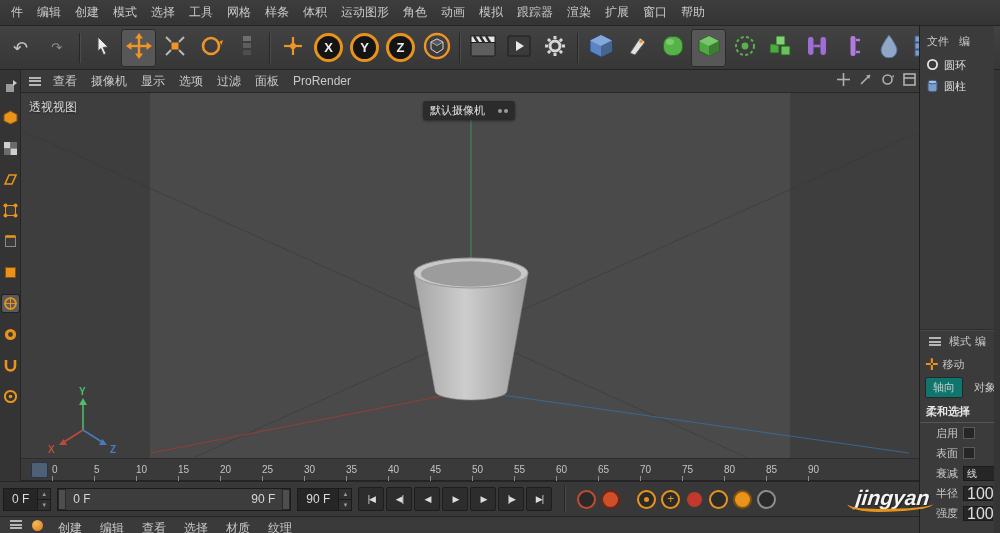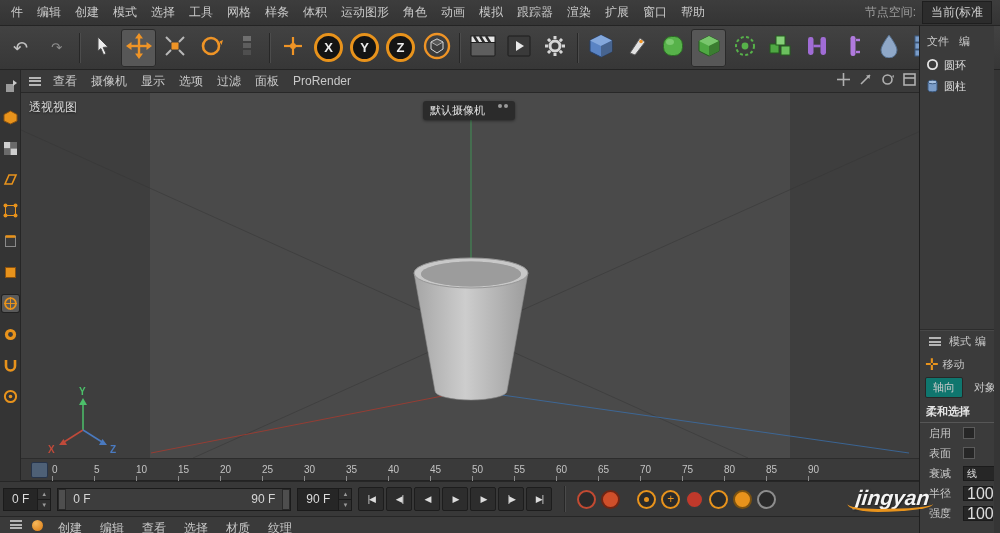--- a/index.html
+++ b/index.html
@@ -45,21 +45,21 @@
   .vp-menubar .mi { padding:3px 7px; }
   .burger { width:12px; height:9px; border-top:2px solid #b5b5b5; border-bottom:2px solid #b5b5b5; position:relative; margin:0 4px; }
   .burger::after { content:""; position:absolute; left:0; top:1.5px; width:100%; height:2px; background:#b5b5b5; }
   .vp-right-icons { margin-left:auto; display:flex; gap:9px; align-items:center; padding-right:5px; }
 
   .canvas { position:absolute; left:21px; top:93px; width:904px; height:365px; background:#3e3e3e; overflow:hidden; }
   .safe-band { position:absolute; left:129px; top:0; width:640px; height:365px; background:#4a4a4a; }
   .scene { position:absolute; left:0; top:0; }
   .vp-label { position:absolute; left:8px; top:6px; color:#dadada; text-shadow:0 1px 2px rgba(0,0,0,.55); font-size:12px; }
   .cam-label { position:absolute; left:402px; top:8px; background:#2b2b2b; border-radius:3px;
-    padding:2px 7px; color:#e2e2e2; display:flex; gap:13px; 
+    padding:2px 7px; color:#e2e2e2; display:flex; gap:13px; align-items:center;
     box-shadow:0 1px 3px rgba(0,0,0,.45); font-size:11px; }
   .cam-dots { width:10px; height:6px; position:relative; }
   .cam-dots::before { content:""; position:absolute; left:0; top:1px; width:4px; height:4px; border-radius:50%; background:#9a9a9a; box-shadow:6px 0 0 #9a9a9a; }
 
   
   .ruler { position:absolute; left:21px; top:458px; width:904px; height:23px;
     background:#3a3a3a; border-top:1px solid #2c2c2c; border-bottom:1px solid #232323; }
   .ruler-ticks { position:absolute; left:29px; top:1px; height:21px; display:flex; }
   .tick { width:42px; flex:none; position:relative; color:#c3c3c3; font-size:10px; padding:4px 0 0 2px; }
   .tick::after { content:""; position:absolute; left:2px; bottom:0; width:1px; height:5px; background:#8d8d8d; }
@@ -118,21 +118,21 @@
   .rp-menu .mi { padding:2px 4px; white-space:nowrap; }
   .obj-row { display:flex; align-items:center; gap:5px; padding:2px 2px 2px 6px; height:21px; width:95px; }
   .obj-label { color:#e0e0e0; white-space:nowrap; }
   .rp-attr { position:absolute; left:0; top:303px; width:75px; border-top:1px solid #2c2c2c; box-shadow:0 1px 0 #474747 inset; }
   .attr-row { display:flex; align-items:center; gap:4px; height:23px; padding-left:5px; width:100px; }
   .move-plus { color:#e8931c; font-size:16px; font-weight:bold; line-height:14px; }
   .tab { padding:2px 7px; white-space:nowrap; }
   .tab.active { background:#0f766e; border:1px solid #272727; border-radius:2px; }
   .section-title { font-weight:bold; color:#e6e6e6; padding:5px 0 3px 6px; border-bottom:1px solid #565656; width:75px; }
   .param-row { display:flex; align-items:center; gap:5px; height:20px; padding-left:2px; width:110px; }
-  .param-label { width:36px; text-align:center; color:#c9c9c9; white-space:nowrap; flex:none; }
+  .param-label { width:36px; text-align:right; color:#c9c9c9; white-space:nowrap; flex:none; }
   .checkbox { width:12px; height:12px; background:#262626; border:1px solid #5a5a5a; flex:none; }
   .numfield { width:30px; height:15px; background:#262626; border:1px solid #1b1b1b; color:#dedede;
     font-size:16px; padding:0 3px; line-height:13px; flex:none; }
   .selfield { width:34px; height:15px; background:#262626; border:1px solid #1b1b1b; color:#dedede;
     font-size:10px; padding:0 3px; line-height:13px; flex:none; }
 </style>
 </head>
 <body>
 
 <div id="app">
@@ -152,24 +152,20 @@
         <span class="mi">运动图形</span>
         <span class="mi">角色</span>
         <span class="mi">动画</span>
         <span class="mi">模拟</span>
         <span class="mi">跟踪器</span>
         <span class="mi">渲染</span>
         <span class="mi">扩展</span>
         <span class="mi">窗口</span>
         <span class="mi">帮助</span>
       </div>
-    <div class="menubar-right">
-      <span class="ns-label">节点空间:</span>
-      <span class="ns-value">当前(标准</span>
-    </div>
   </div>
 
   <div class="toolbar">
     <div class="tb-btn">
         <span class="glyph-big">↶</span>
       </div>
     <div class="tb-btn">
         <span class="glyph-sm">↷</span>
       </div>
     <div class="tb-sep"></div>

